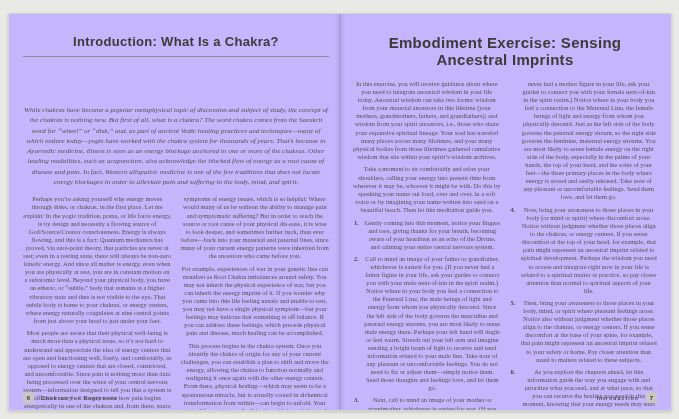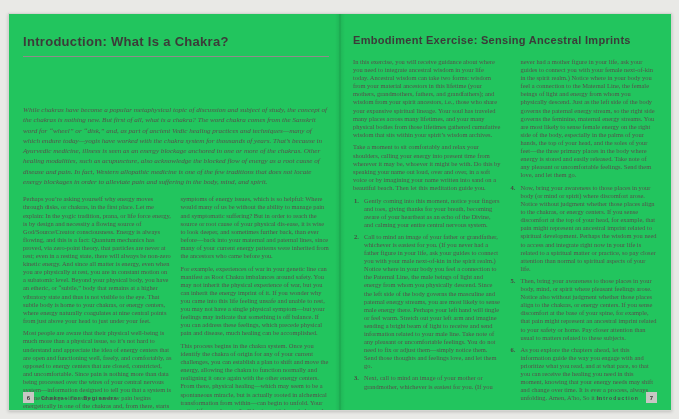--- a/index.html
+++ b/index.html
@@ -5,42 +5,43 @@
   * { margin:0; padding:0; box-sizing:border-box; }
   html,body { width:679px; height:419px; }
   body {
     background:#e9e9e6;
     font-family:"Liberation Serif", serif;
     overflow:hidden;
     position:relative;
   }
   .spread {
     position:absolute; left:8px; top:13px; width:664px; height:398px;
-    background:#22c55e;
+    background:#c4b5fd;
     border:1px solid #d5d5d2;
     box-shadow:0 1px 3px rgba(0,0,0,.18);
     display:flex;
+    text-align:center;
   }
   .gutter {
     position:absolute; left:50%; top:0; bottom:0; width:10px; margin-left:-5px;
     background:linear-gradient(90deg, rgba(0,0,0,0) 0%, rgba(0,0,0,.06) 35%, rgba(0,0,0,.16) 50%, rgba(0,0,0,.06) 65%, rgba(0,0,0,0) 100%);
     pointer-events:none;
   }
   .page {
     position:relative; width:50%; height:100%;
     overflow:hidden;
   }
   .page.left  { padding:20px 11px 20px 14px; }
   .page.right { padding:20px 14px 20px 13px; }
   .page-title {
     font-family:"Liberation Sans", sans-serif;
     font-weight:bold; color:#3c3b39; letter-spacing:.3px;
   }
   .page.left  .page-title { font-size:13px; }
-  .page.right .page-title { font-size:11px; margin-bottom:12px; }
+  .page.right .page-title { font-size:15px; margin-bottom:12px; }
   .title-rule {
     border:0; border-top:1px solid #8f8d8a;
     margin:7px 0 8px 0;
   }
   .intro {
     font-style:italic; font-size:7.1px; line-height:10.3px;
     color:#56524c; margin-bottom:8px;margin-top:48px;
   }
   .cols { display:flex; gap:9px; }
   .col { flex:1; min-width:0; }

